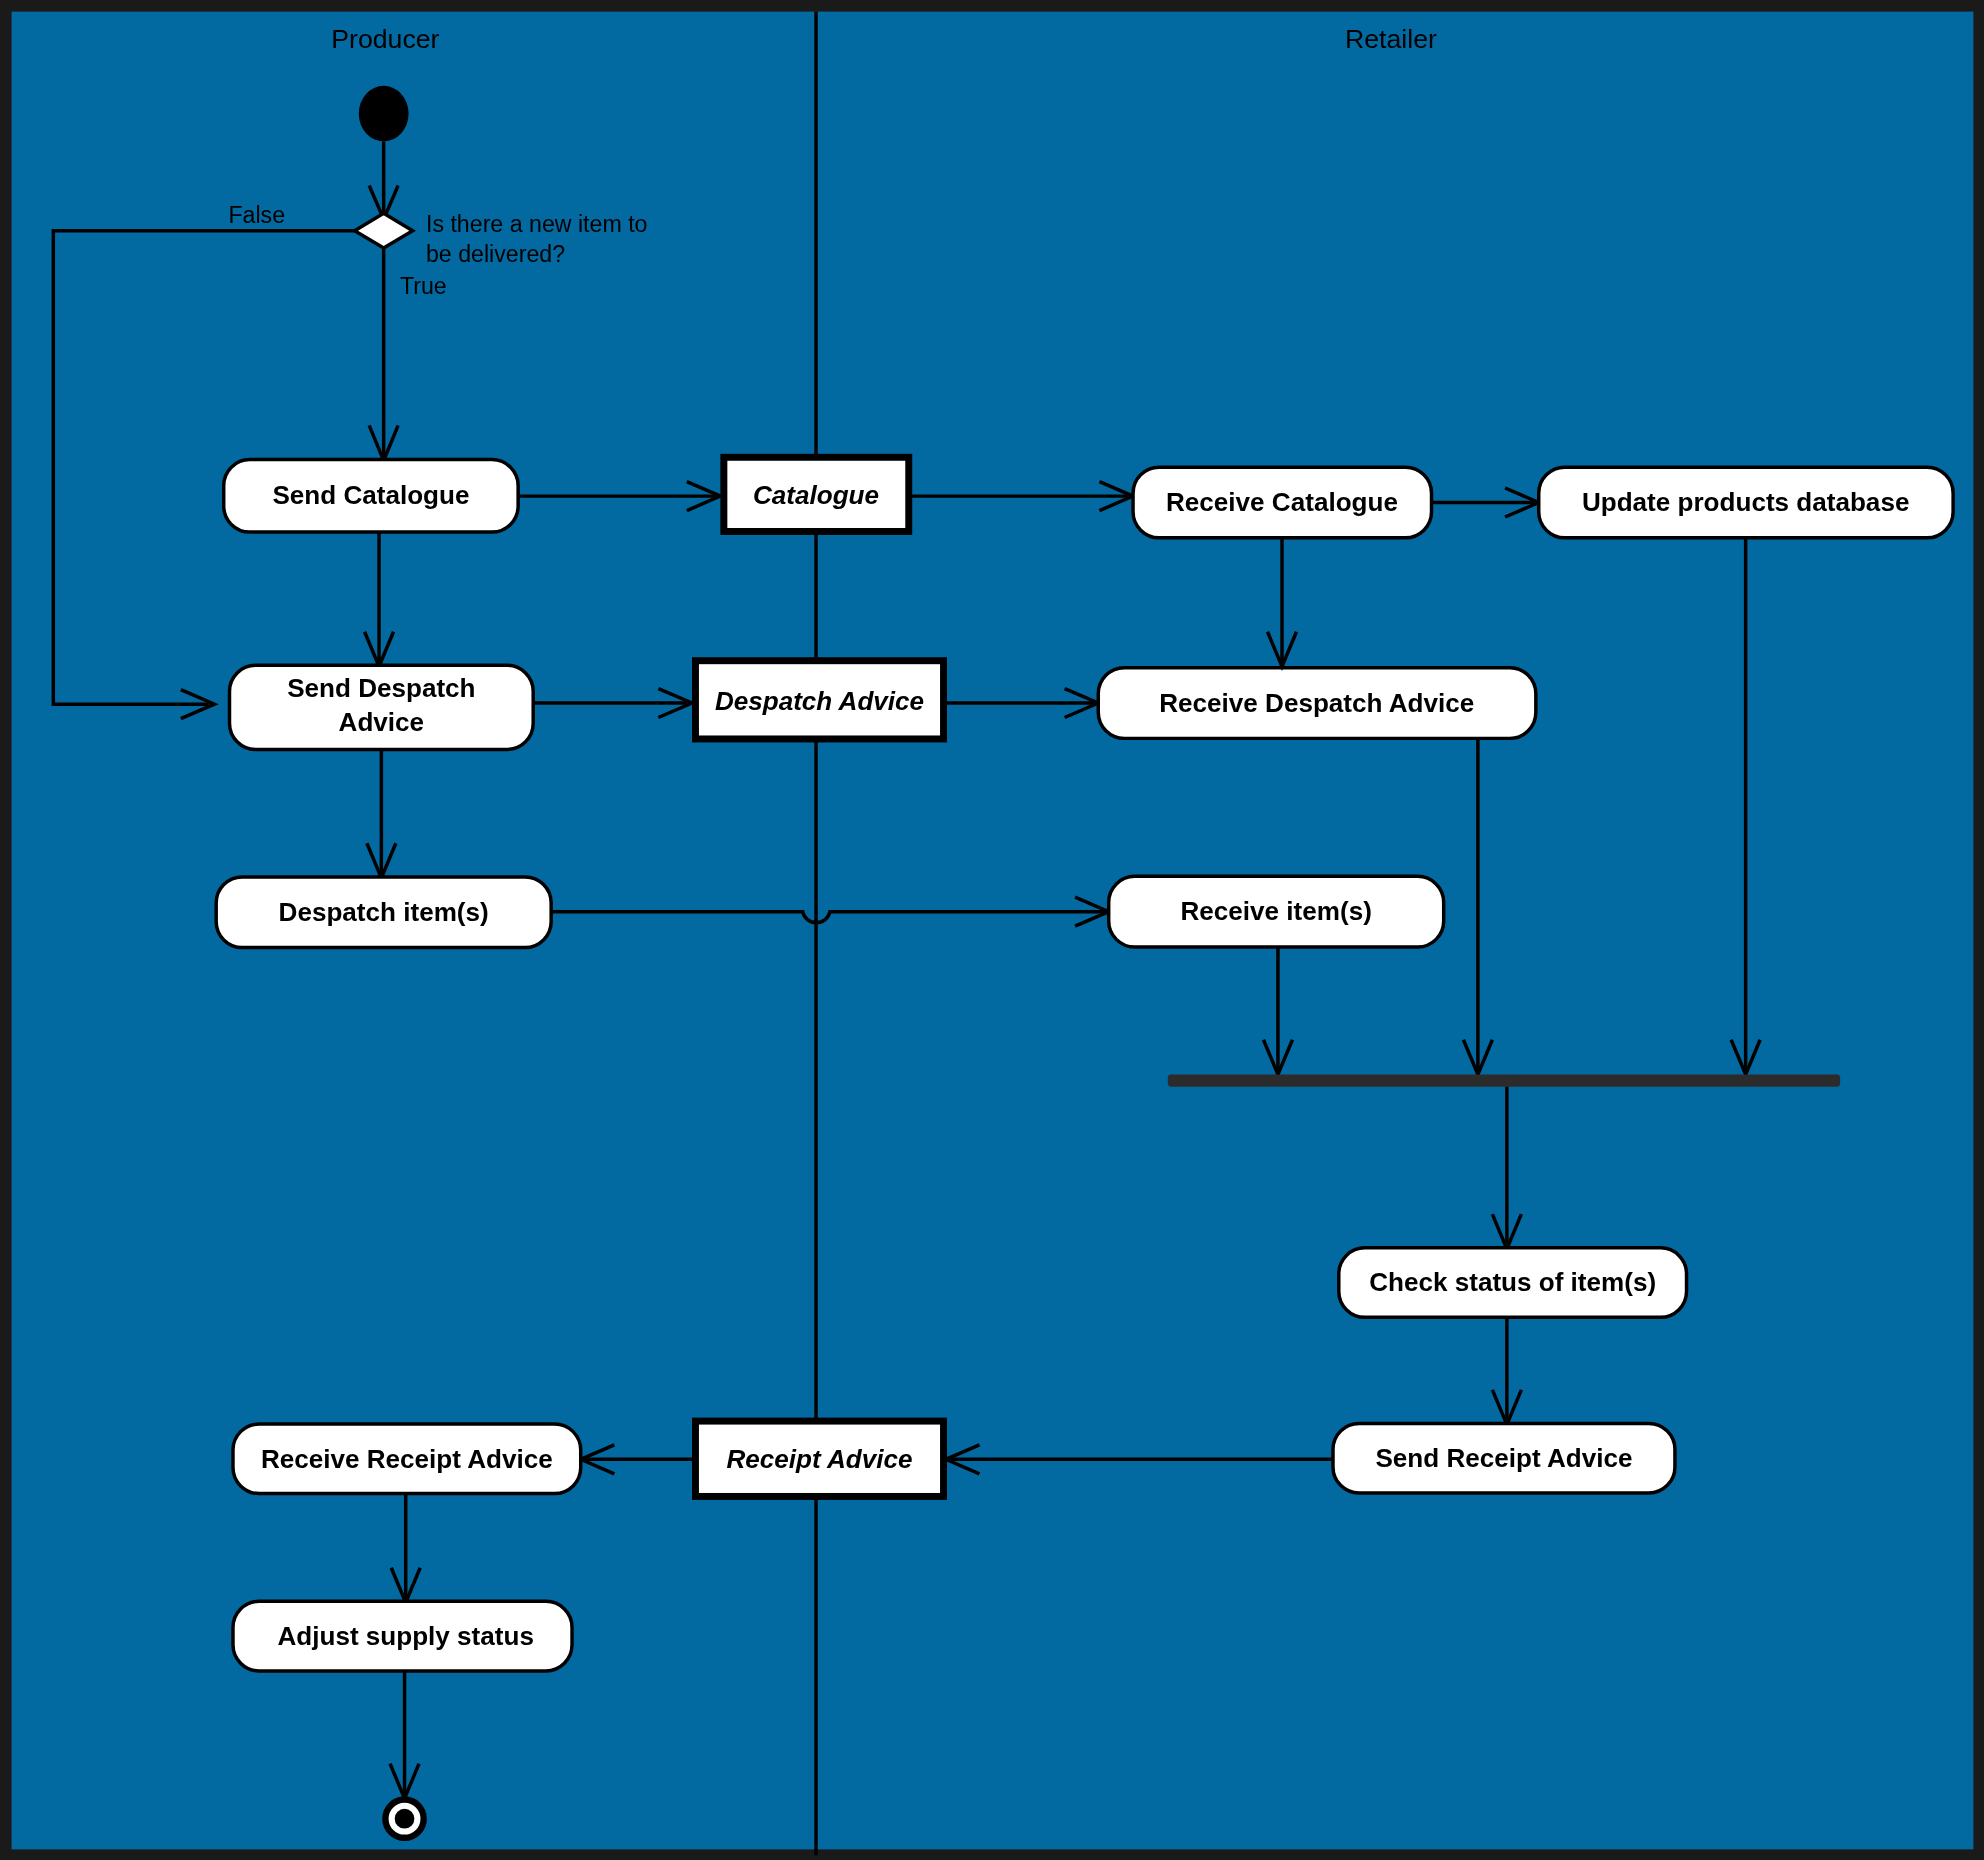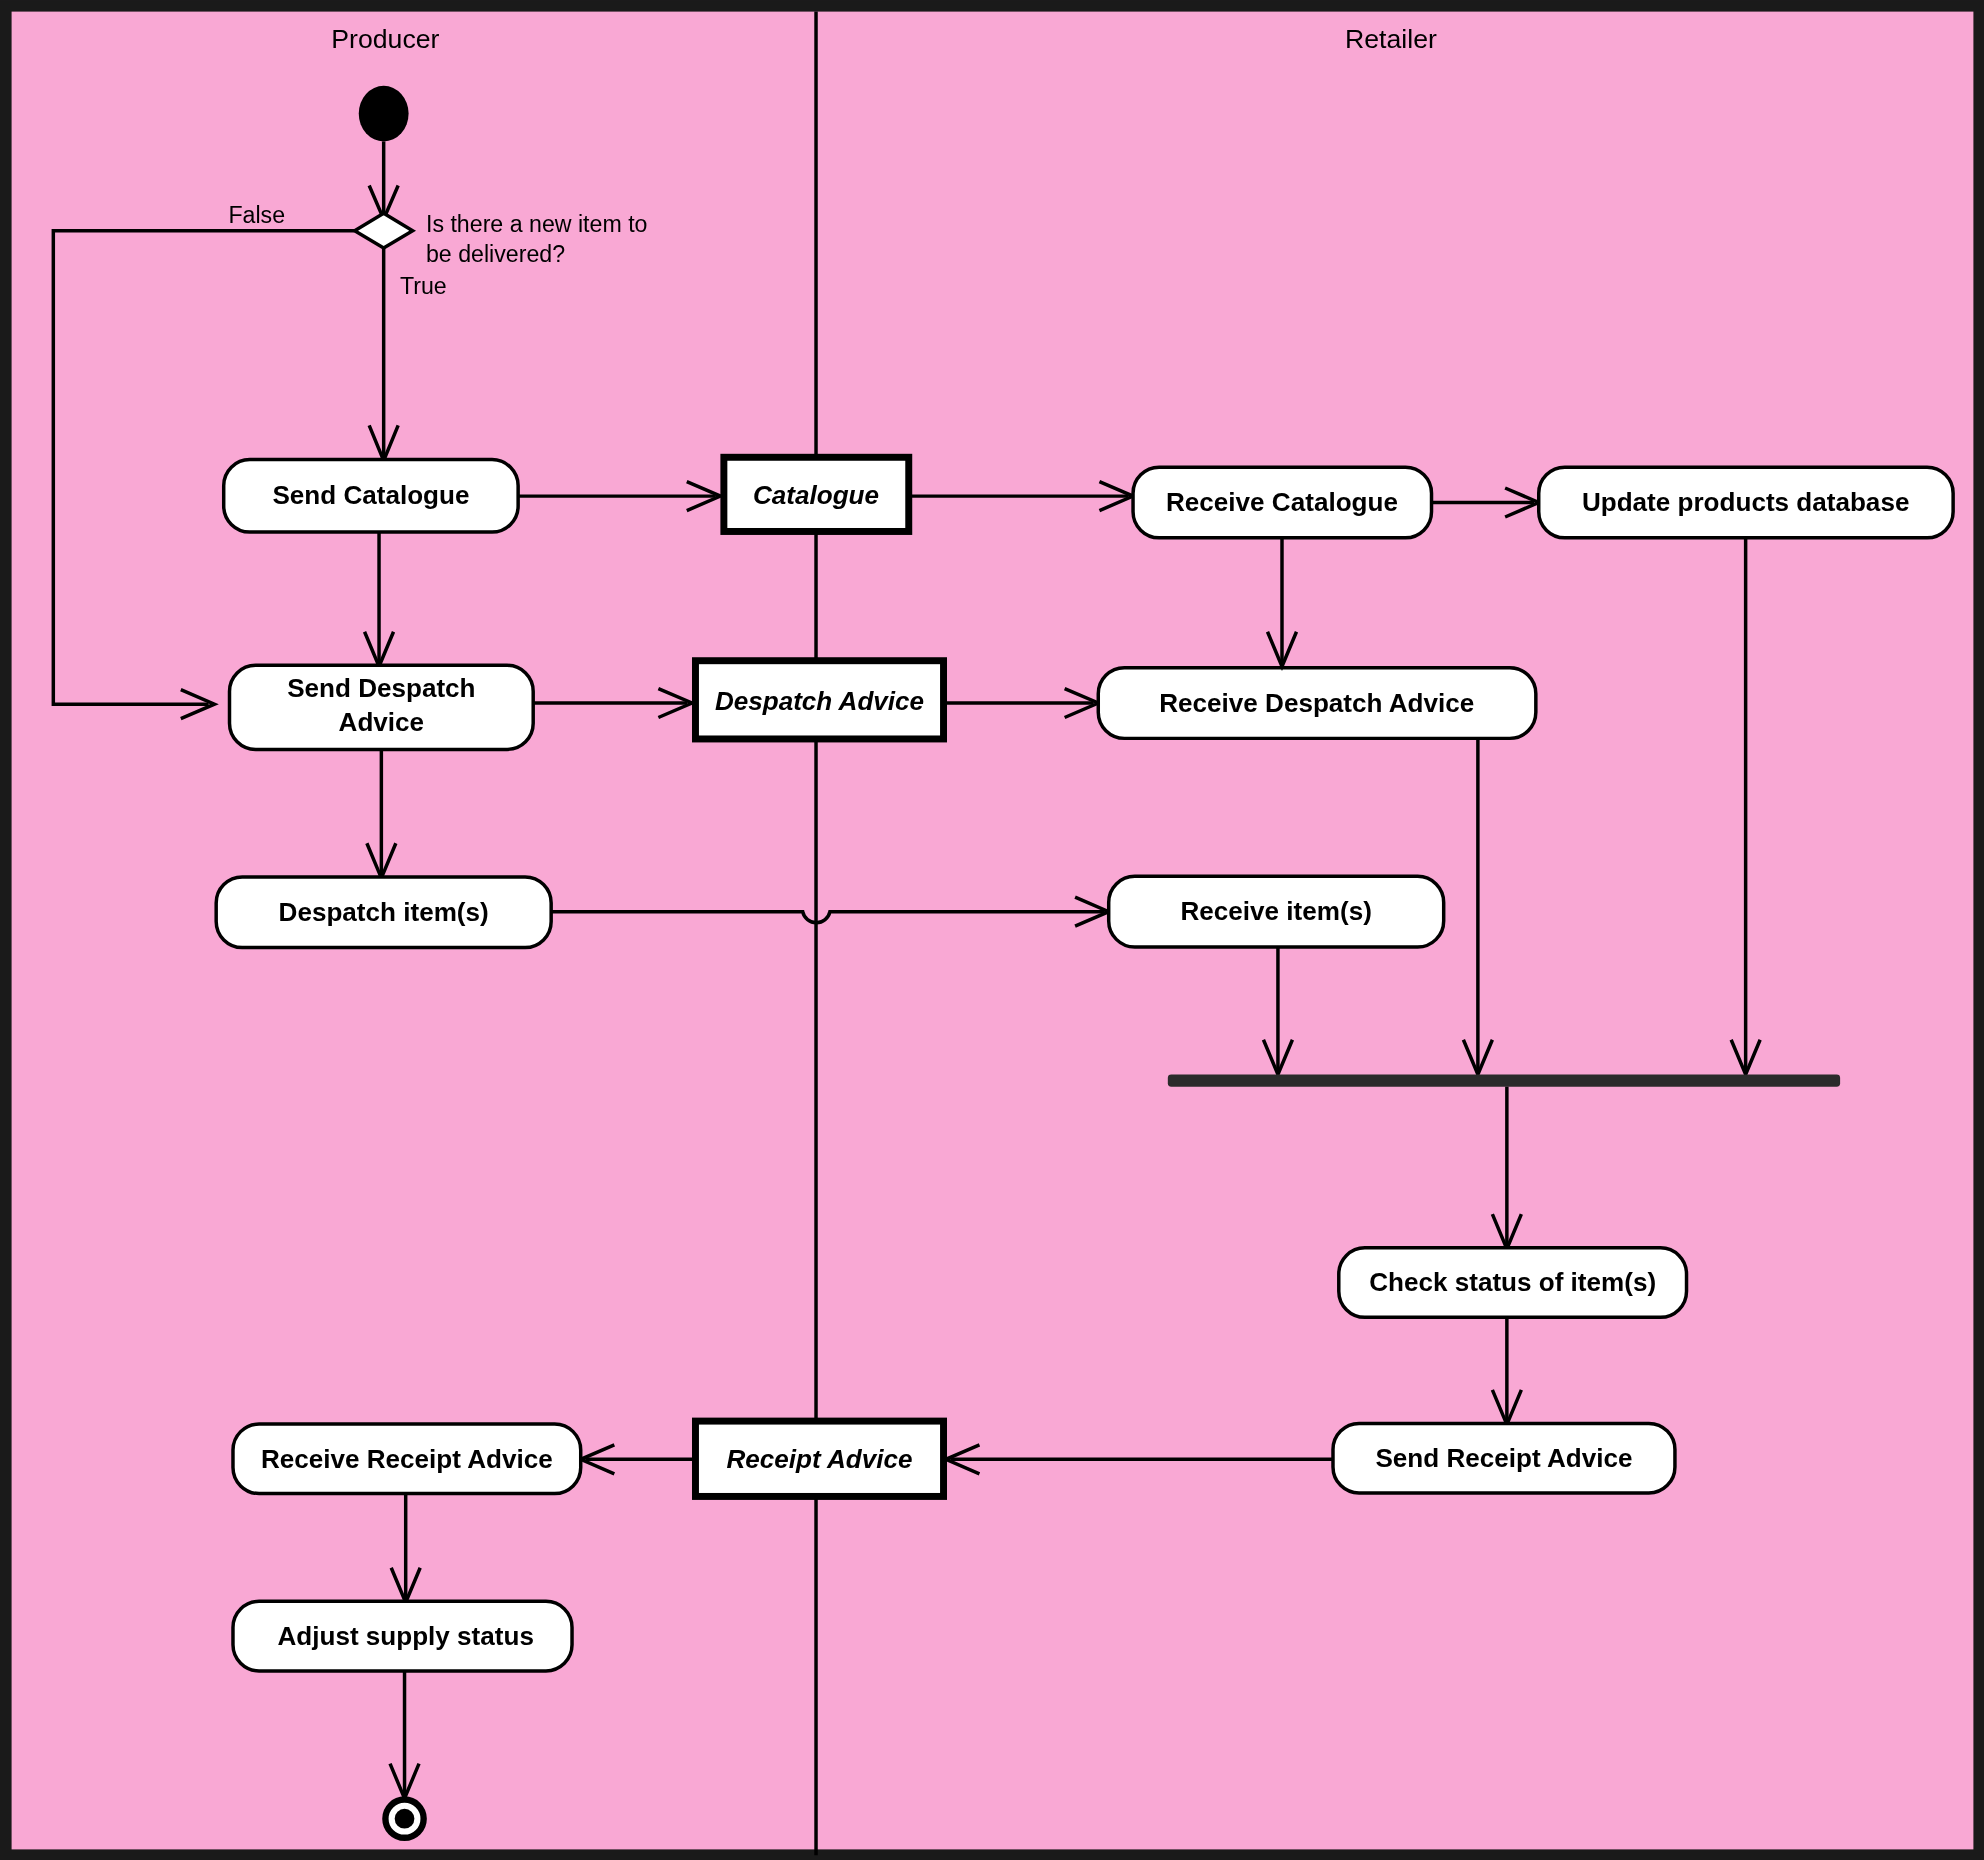--- a/index.html
+++ b/index.html
@@ -7,21 +7,21 @@
     padding: 0;
     background: #ffffff;
   }
   body {
     font-family: "Liberation Sans", sans-serif;
   }
   #stage {
     position: relative;
     width: 1985px;
     height: 1861px;
-    background: #f9a8d4;
+    background: #0369a1;
     overflow: hidden;
   }
   #diagram {
     position: absolute;
     left: 0;
     top: 0;
     width: 1985px;
     height: 1861px;
     display: block;
   }

